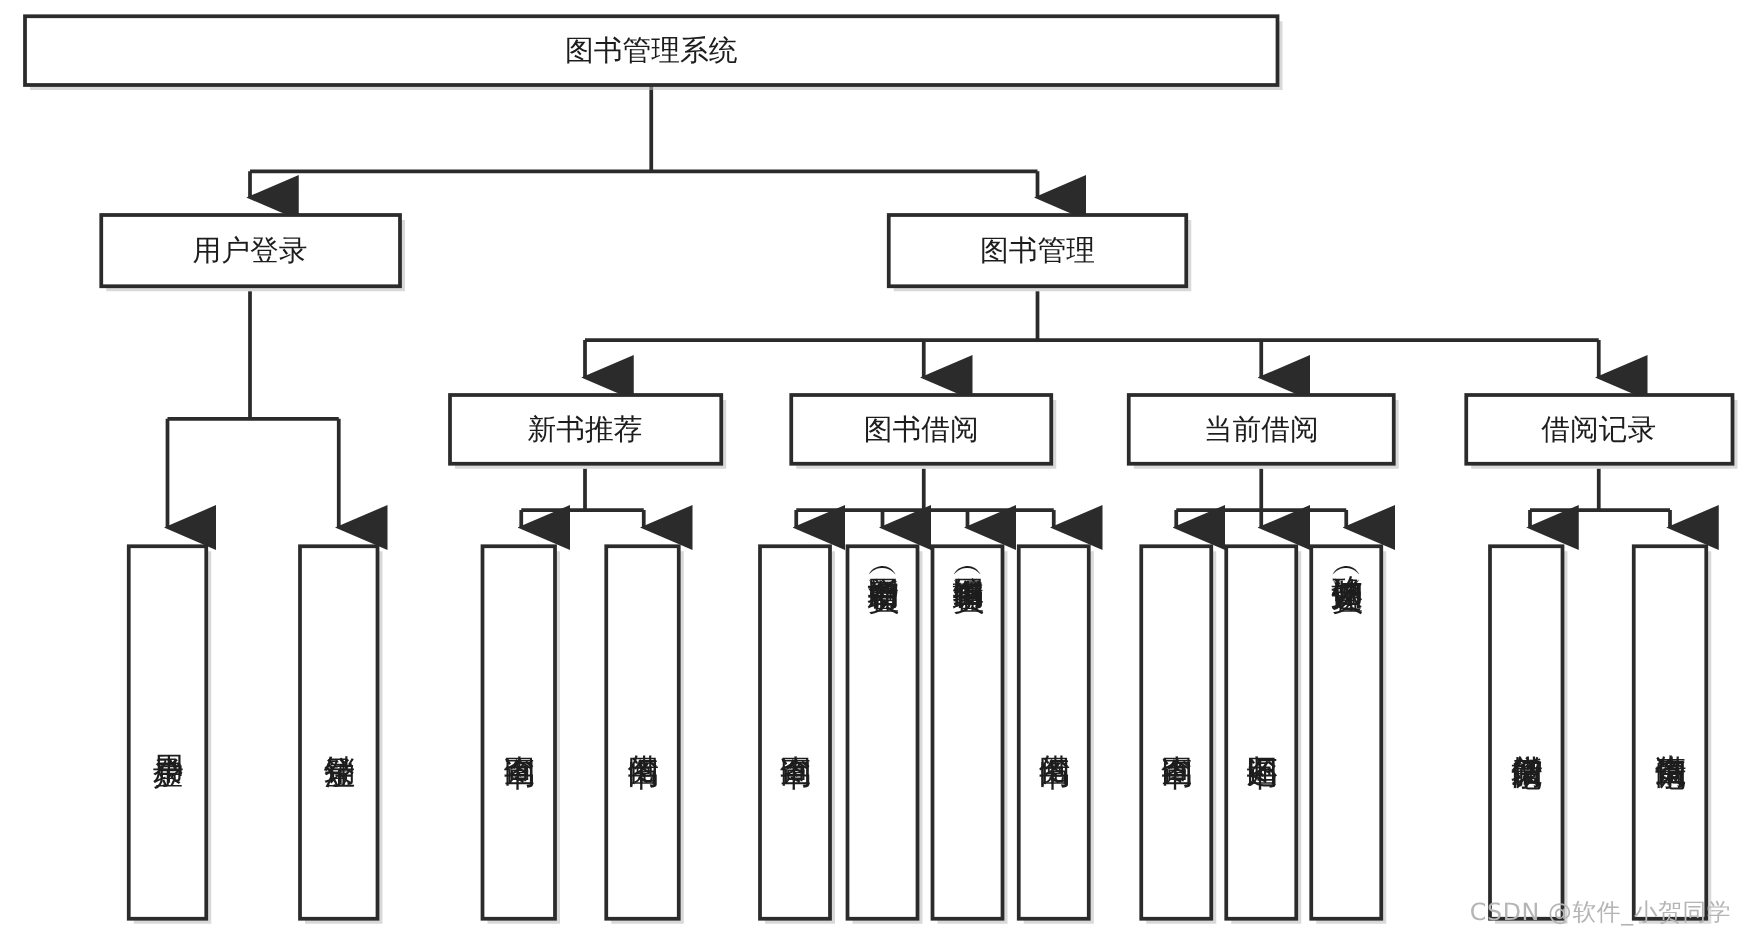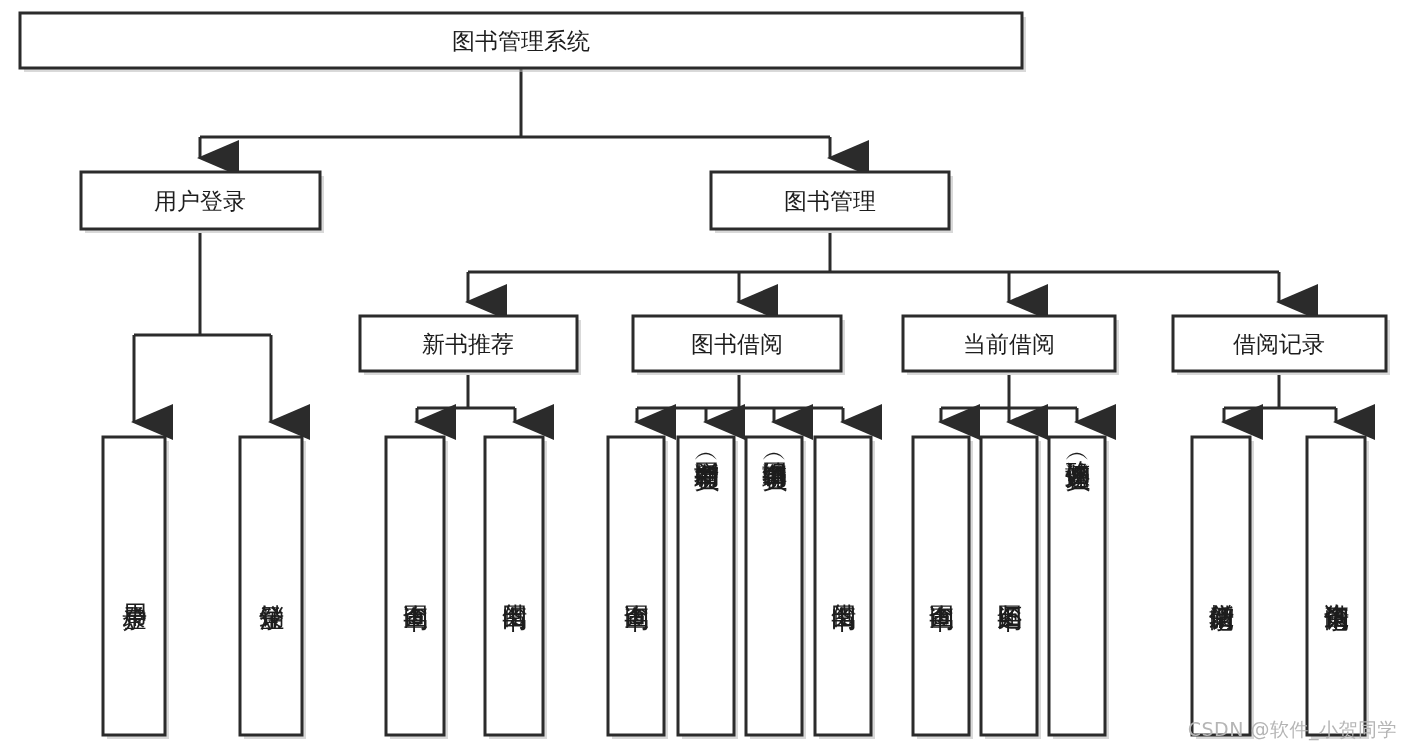--- a/index.html
+++ b/index.html
@@ -65,21 +65,21 @@
     justify-content: center;
     text-align: center;
     white-space: nowrap;
     pointer-events: none;
   }
   .leaf-label.top-aligned {
     justify-content: flex-start;
   }
   .watermark {
     position: absolute;
-    right: 8px;
+    right: 20px;
     bottom: 4px;
     font-family: "DejaVu Sans", "Liberation Sans", sans-serif;
     font-size: 19px;
     color: #b5b5b5;
     letter-spacing: 0.5px;
     white-space: nowrap;
   }
 </style>
 </head>
 <body>

